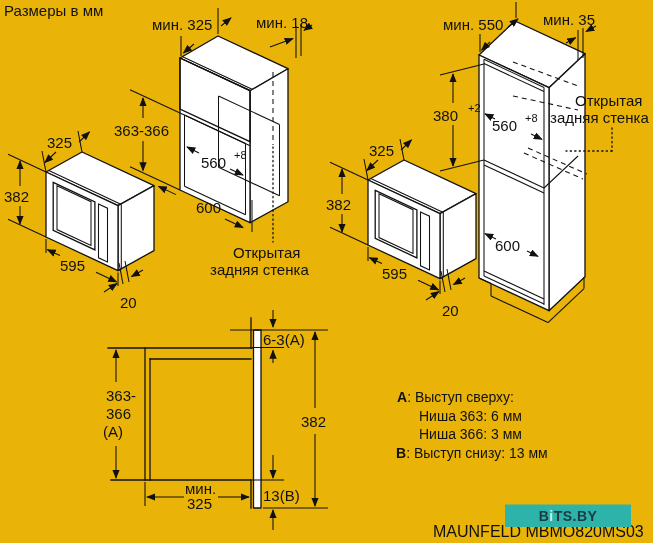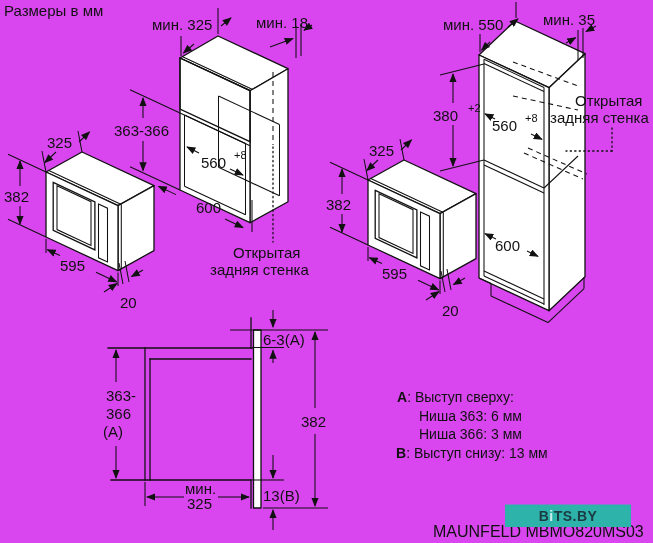--- a/index.html
+++ b/index.html
@@ -1,16 +1,16 @@
 <!DOCTYPE html>
 <html><head>
 <meta charset="utf-8">
 <style>
   html,body{margin:0;padding:0;background:#ffffff;}
-  .stage{position:relative;width:653px;height:543px;background:#d946ef;overflow:hidden;
+  .stage{position:relative;width:653px;height:543px;background:#eab308;overflow:hidden;
          font-family:"Liberation Sans", sans-serif;}
   svg{position:absolute;left:0;top:0;}
   svg text{font-family:"Liberation Sans", sans-serif;fill:#111;}
   .obj{fill:#ffffff;stroke:#111;stroke-width:1.3;stroke-linejoin:round;}
   .ln{fill:none;stroke:#111;stroke-width:1.3;stroke-linecap:square;}
   .thin{fill:none;stroke:#111;stroke-width:1.05;}
   .dim{fill:none;stroke:#111;stroke-width:1.05;}
   .dash{fill:none;stroke:#111;stroke-width:1.05;stroke-dasharray:5 4;}
   .dot{fill:none;stroke:#111;stroke-width:1.3;stroke-dasharray:1.3 3.2;stroke-linecap:round;}
   .t15{font-size:15px;}

